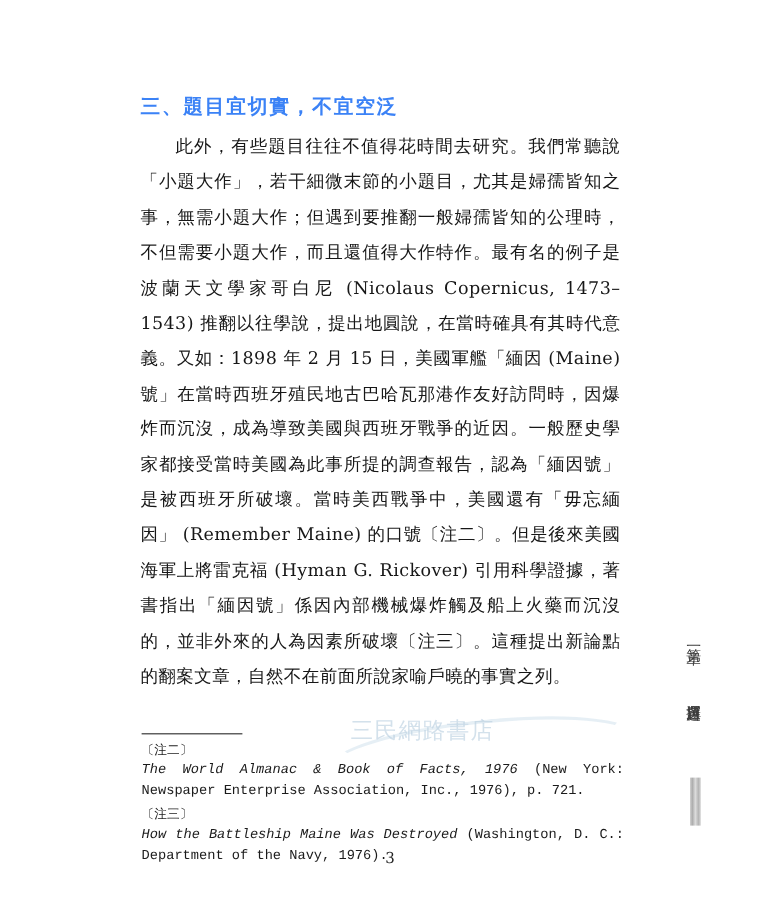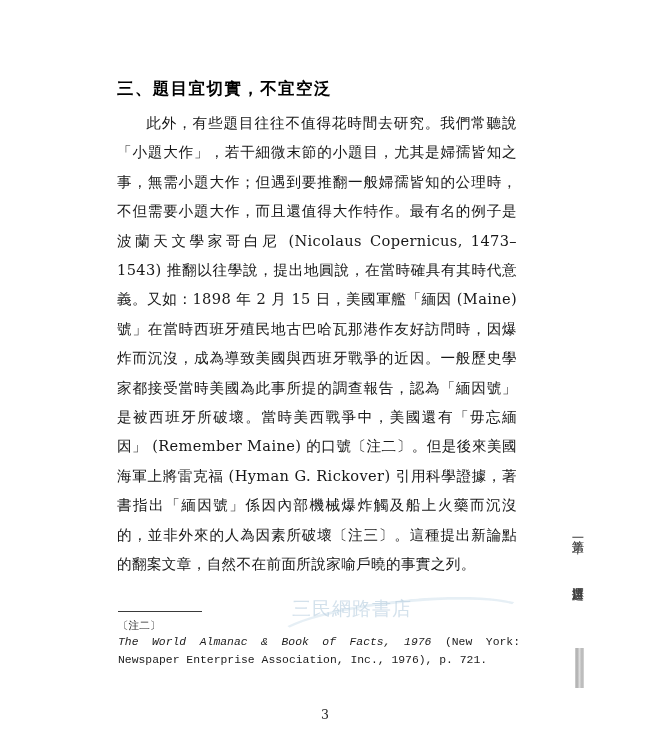--- a/index.html
+++ b/index.html
@@ -72,21 +72,21 @@
 
   
   .section-heading {
     position: absolute;
     left: 117px;
     top: 78px;
     font-family: "DejaVu Serif", "Liberation Serif", serif;
     font-weight: 700;
     font-size: 16.5px;
     letter-spacing: 1.4px;
-    color: #000000;
+    color: #3b82f6;
     white-space: nowrap;
   }
 
   
   .body-block {
     position: absolute;
     left: 117px;
     top: 108px;
     width: 400px;
   }
@@ -204,20 +204,24 @@
     <p class="para">此外，有些題目往往不值得花時間去研究。我們常聽說「小題大作」，若干細微末節的小題目，尤其是婦孺皆知之事，無需小題大作；但遇到要推翻一般婦孺皆知的公理時，不但需要小題大作，而且還值得大作特作。最有名的例子是波蘭天文學家哥白尼 (Nicolaus Copernicus, 1473–1543) 推翻以往學說，提出地圓說，在當時確具有其時代意義。又如：1898 年 2 月 15 日，美國軍艦「緬因 (Maine) 號」在當時西班牙殖民地古巴哈瓦那港作友好訪問時，因爆炸而沉沒，成為導致美國與西班牙戰爭的近因。一般歷史學家都接受當時美國為此事所提的調查報告，認為「緬因號」是被西班牙所破壞。當時美西戰爭中，美國還有「毋忘緬因」 (Remember Maine) 的口號〔注二〕。但是後來美國海軍上將雷克福 (Hyman G. Rickover) 引用科學證據，著書指出「緬因號」係因內部機械爆炸觸及船上火藥而沉沒的，並非外來的人為因素所破壞〔注三〕。這種提出新論點的翻案文章，自然不在前面所說家喻戶曉的事實之列。</p>
   </div>
 
   <div class="footnote-rule"></div>
 
   <div class="footnotes">
     <div class="footnote">
       <span class="fn-mark">〔注二〕</span>
       <span class="fn-body"><span class="ital">The World Almanac &amp; Book of Facts, 1976</span><span> (New York: Newspaper Enterprise Association, Inc., 1976), p. 721.</span></span>
     </div>
+    <div class="footnote">
+      <span class="fn-mark">〔注三〕</span>
+      <span class="fn-body"><span class="ital">How the Battleship Maine Was Destroyed</span><span> (Washington, D. C.: Department of the Navy, 1976).</span></span>
+    </div>
   </div>
 
   <div class="running-head">
     <span class="rh-chapter">第一章</span>
     <span class="rh-gap"></span>
     <span class="rh-title">選擇題目</span>
   </div>
 
   <div class="edge-tab"></div>
 

